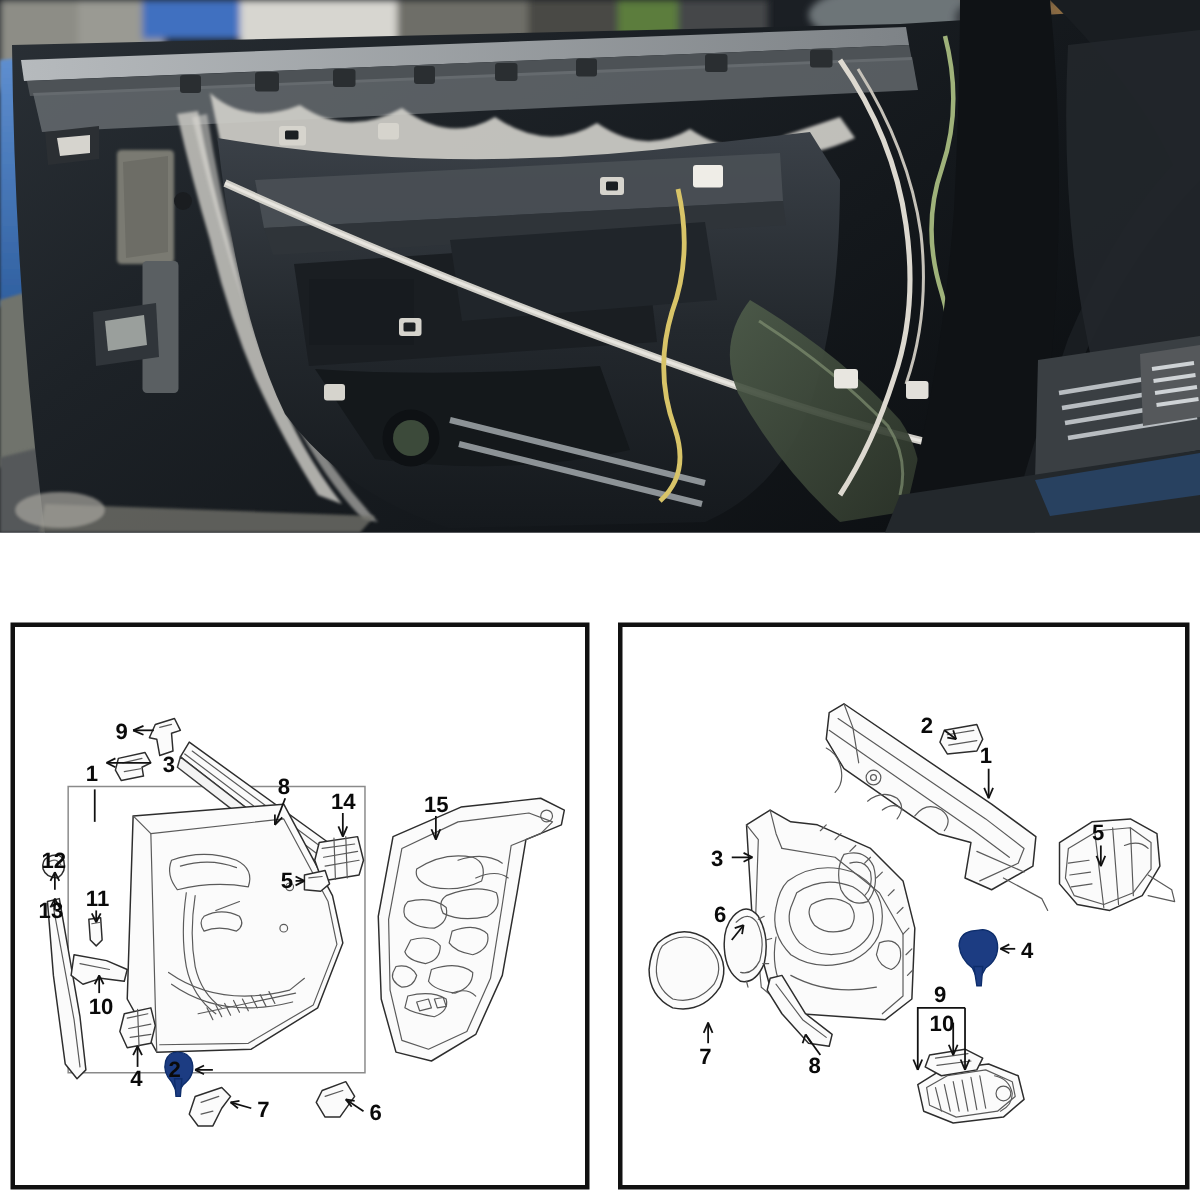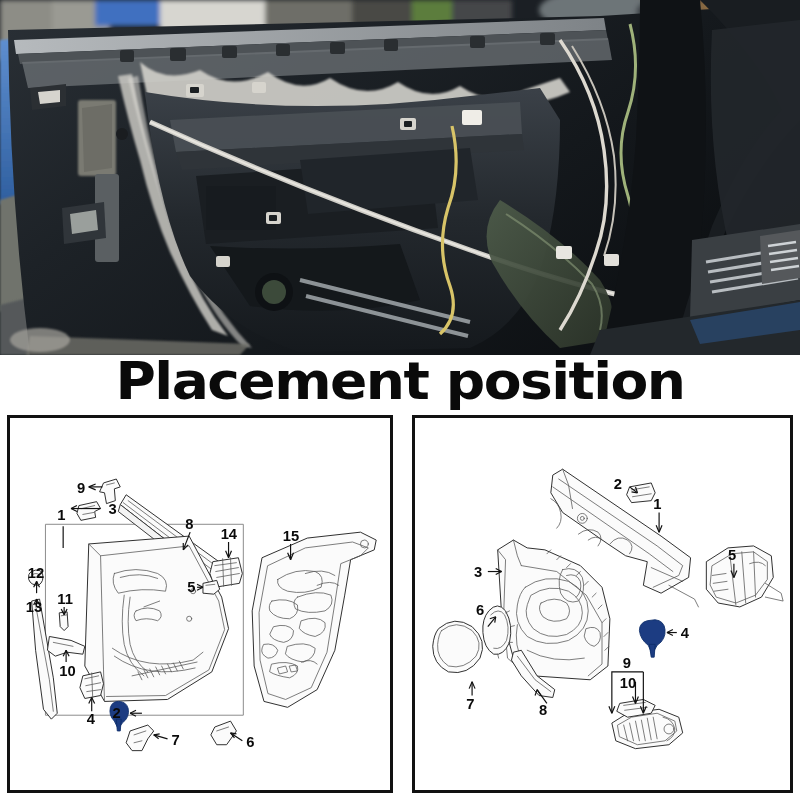--- a/index.html
+++ b/index.html
@@ -211,23 +211,20 @@
         <rect x="216" y="256" width="14" height="11" rx="2"></rect>
       </g>
       <g fill="#1b1f22">
         <rect x="190" y="87" width="9" height="6" rx="1"></rect>
         <rect x="404" y="121" width="8" height="6" rx="1"></rect>
         <rect x="269" y="215" width="8" height="6" rx="1"></rect>
       </g>
     </svg>
   </div>
 
-  <div class="title-band">
-    <div class="title-text">Placement position</div>
-  </div>
 
   <div class="panel" id="panel-left">
     <svg viewBox="0 0 386 378" preserveAspectRatio="none" aria-hidden="true">
 
       <path class="box-dash" d="M36 108 L237 108 L237 302 L36 302 Z"></path>
 
       <g>
         <path class="dwg-fill" d="M118 78 L215 148 L223 158 L215 165 L205 160 L112 88 Z"></path>
         <path class="dwg-thin" d="M120 84 L214 154"></path>
         <path class="dwg-thin" d="M115 86 L209 157"></path>

